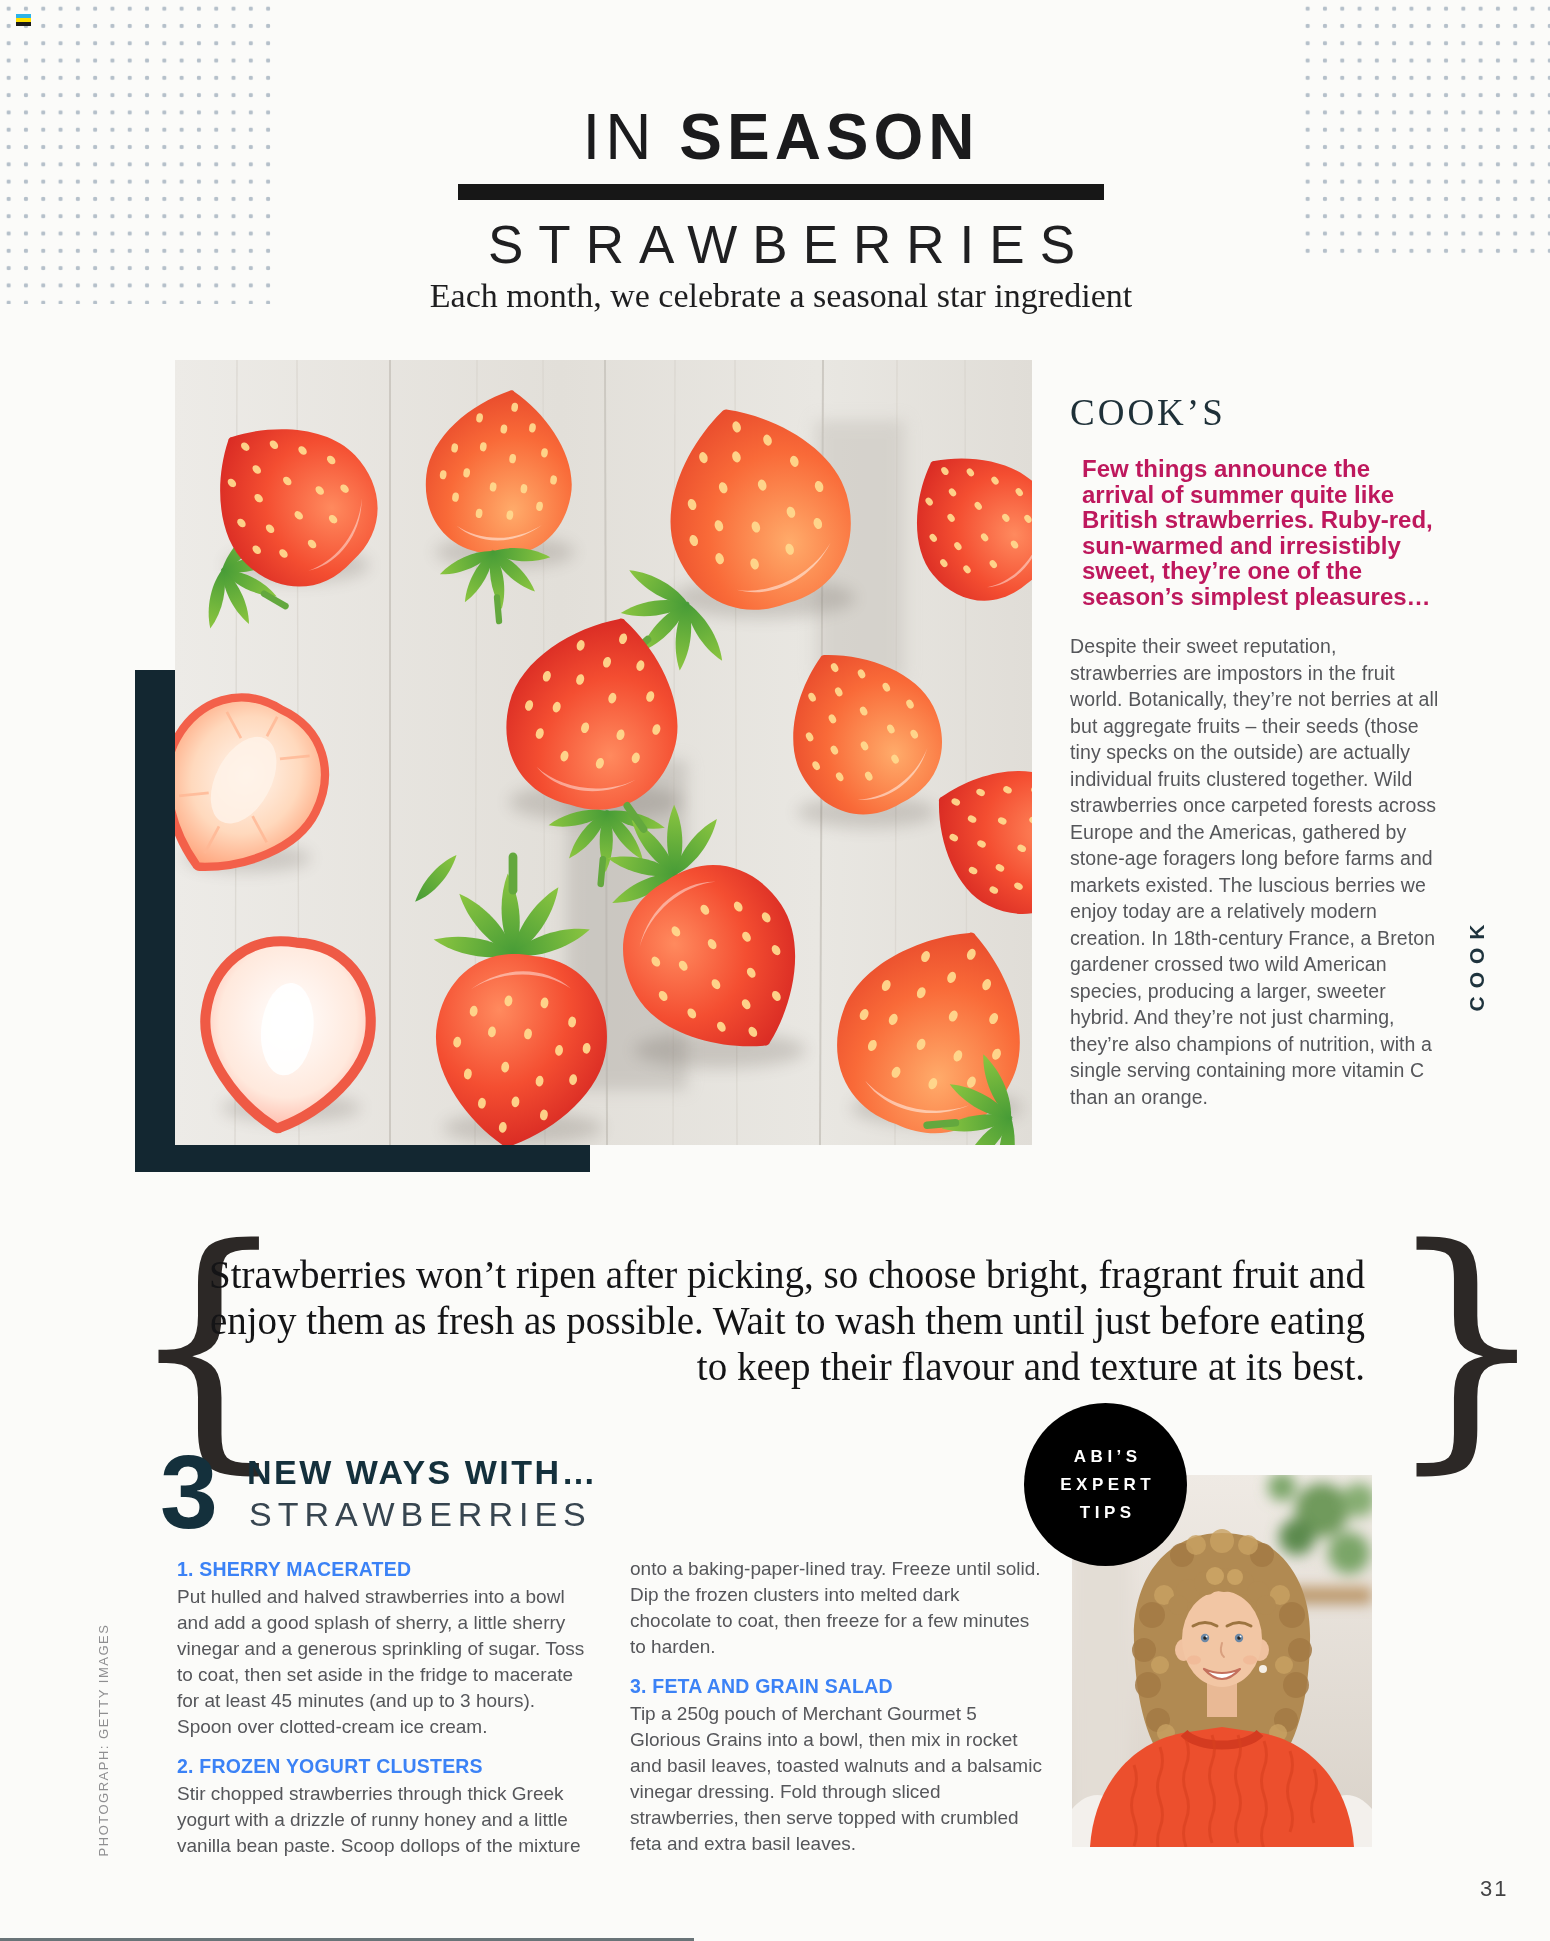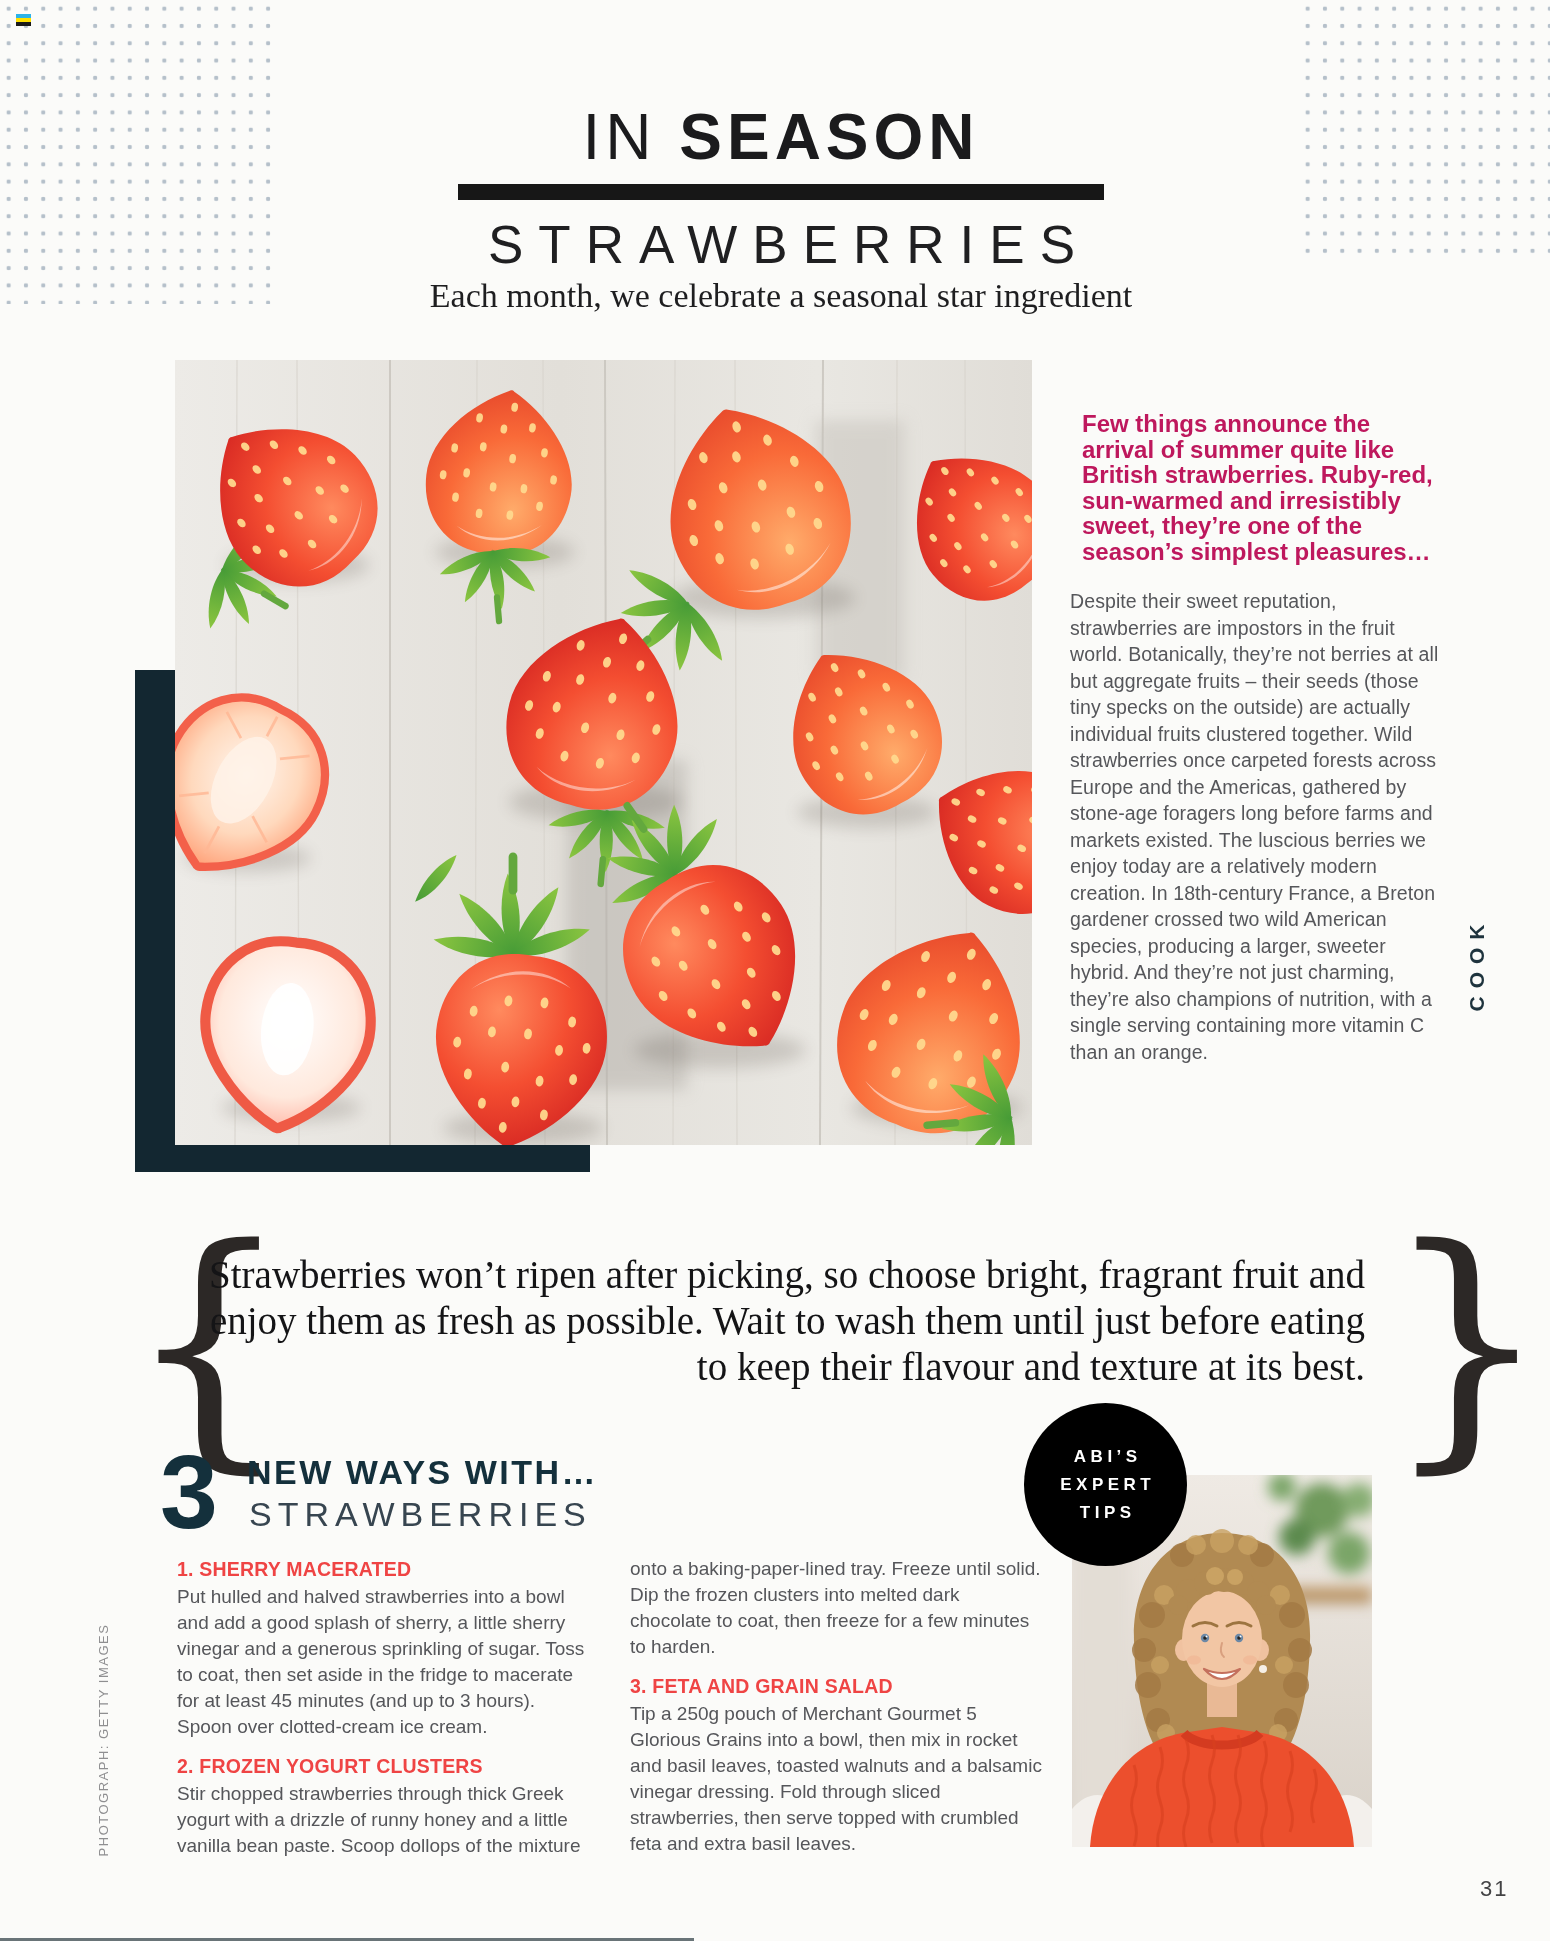--- a/index.html
+++ b/index.html
@@ -47,21 +47,21 @@
              color:#14303c;line-height:0.78;}
   .nw-title{position:absolute;left:247px;top:1453px;font-size:34px;font-weight:700;
             letter-spacing:2.5px;color:#14303c;}
   .nw-sub{position:absolute;left:249px;top:1495px;font-size:34px;font-weight:300;
           letter-spacing:6px;color:#374550;}
 
   .nw-cols{position:absolute;left:177px;top:1556px;width:868px;height:312px;
            column-count:2;column-gap:38px;column-fill:auto;
            font-size:19px;line-height:26px;color:#55565a;}
   .nw-item{margin:0 0 13px;break-inside:auto;}
-  .nw-item h4{font-size:19.5px;font-weight:700;color:#ef4444;margin:0 0 2px;letter-spacing:0.2px;}
+  .nw-item h4{font-size:19.5px;font-weight:700;color:#3b82f6;margin:0 0 2px;letter-spacing:0.2px;}
   .nw-item p{margin:0;}
 
   .badge{position:absolute;left:1024px;top:1403px;width:163px;height:163px;border-radius:50%;
          background:#000000;color:#ffffff;display:flex;flex-direction:column;align-items:center;
          justify-content:center;gap:8px;font-size:17px;font-weight:700;letter-spacing:4.5px;
          z-index:6;text-indent:4.5px;}
   .abi{position:absolute;left:1072px;top:1475px;width:300px;height:372px;z-index:3;}
 
   .footer-site{position:absolute;left:938px;top:1941px;font-size:14px;letter-spacing:8px;color:#7f1d1d;}
   .footer-page{position:absolute;left:1480px;top:1876px;font-size:22px;letter-spacing:2px;color:#434345;}
@@ -233,20 +233,21 @@
     <use href="#berryCut2" transform="translate(112,672) rotate(6) scale(1.45)"></use>
     <use href="#crown" transform="translate(338,594) rotate(0) scale(1.75)"></use>
     <use href="#berryA" transform="translate(345,688) rotate(8) scale(1.5)"></use>
     <use href="#berryB" transform="translate(758,672) rotate(-158) scale(1.6)"></use>
     <use href="#leaf" transform="translate(242,540) rotate(45) scale(1.3)" fill="url(#leafg)"></use>
     <use href="#crown" transform="translate(835,758) rotate(-95) scale(1.5)"></use>
   </svg>
 
   <div class="cook-col">
     <div class="cook-heading">
+      <div>COOK’S</div>
     </div>
     <p class="cook-intro">Few things announce the arrival of summer quite like British strawberries. Ruby-red, sun-warmed and irresistibly sweet, they’re one of the season’s simplest pleasures…</p>
     <p class="cook-body">Despite their sweet reputation, strawberries are impostors in the fruit world. Botanically, they’re not berries at all but aggregate fruits – their seeds (those tiny specks on the outside) are actually individual fruits clustered together. Wild strawberries once carpeted forests across Europe and the Americas, gathered by stone-age foragers long before farms and markets existed. The luscious berries we enjoy today are a relatively modern creation. In 18th-century France, a Breton gardener crossed two wild American species, producing a larger, sweeter hybrid. And they’re not just charming, they’re also champions of nutrition, with a single serving containing more vitamin C than an orange.</p>
   </div>
 
   <div class="vert-cook">COOK</div>
 
   <div class="brace" id="brace-l">{</div>
   <div class="quote-text">Strawberries won’t ripen after picking, so choose bright, fragrant fruit and enjoy them as fresh as possible. Wait to wash them until just before eating to keep their flavour and texture at its best.</div>
   <div class="brace" id="brace-r">}</div>

